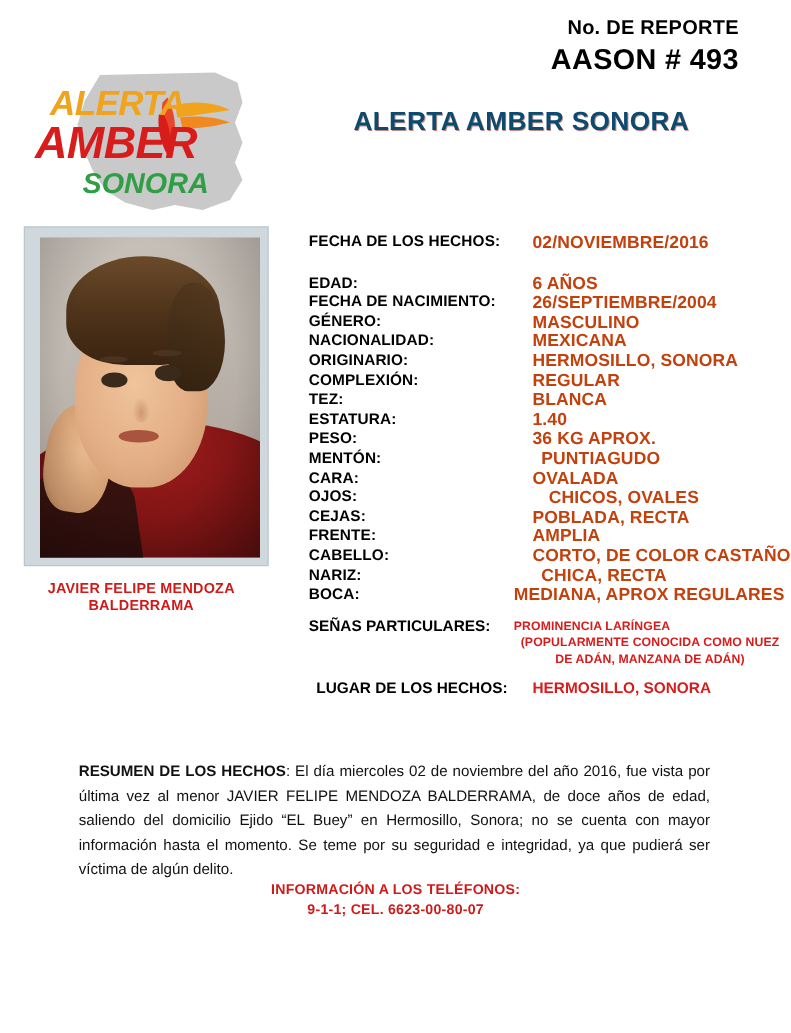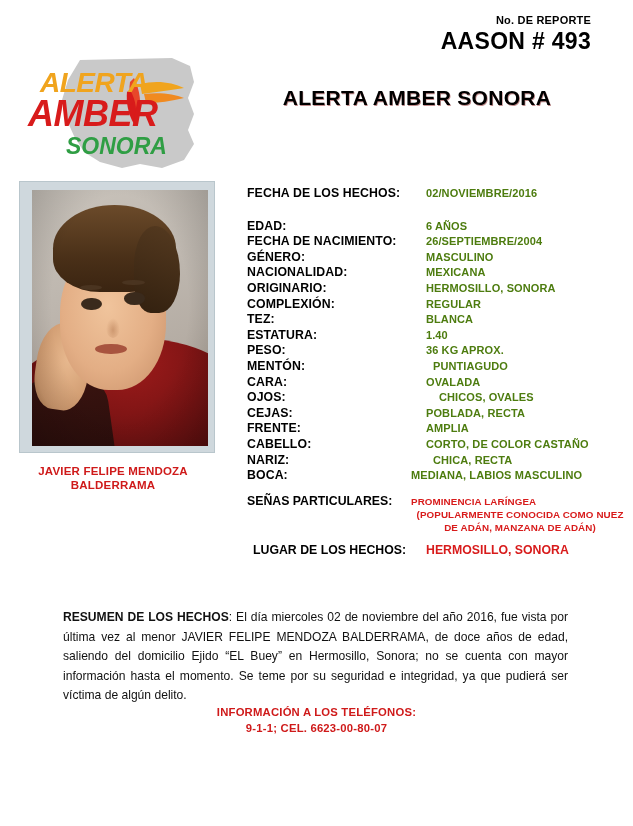--- a/index.html
+++ b/index.html
@@ -18,21 +18,21 @@
 
   
   #report-no {
     position: absolute;
     top: 14px;
     right: 42px;
     text-align: right;
     line-height: 1.1;
   }
   #report-no .small {
-    font-size: 11px;
+    font-size: 16px;
     font-weight: bold;
     letter-spacing: .2px;
   }
   #report-no .big {
     font-size: 23px;
     font-weight: bold;
     letter-spacing: .3px;
     margin-top: 3px;
   }
 
@@ -48,21 +48,21 @@
 
   
   #main-title {
     position: absolute;
     left: 222px;
     top: 86px;
     width: 390px;
     text-align: center;
     font-size: 21px;
     font-weight: bold;
-    color: #000000;
+    color: #0c4a6e;
     letter-spacing: .3px;
     text-shadow: 0.7px 0.7px 0 rgba(120,0,0,.45);
   }
 
   
   #photo-wrap {
     position: absolute;
     left: 14px;
     top: 178px;
     width: 204px;
@@ -151,23 +151,23 @@
   .row .lbl {
     position: absolute;
     left: 0;
     font-size: 12.3px;
     font-weight: bold;
     color: #000;
     letter-spacing: .1px;
   }
   .row .val {
     position: absolute;
-    font-size: 11px;
-    font-weight: bold;
-    color: #4d7c0f;
+    font-size: 14px;
+    font-weight: bold;
+    color: #c2410c;
     letter-spacing: .1px;
     left: 179px;
   }
   .gap { height: 17px; }
   .val.i1 { left: 186px; }
   .val.i2 { left: 192px; }
   .val.i3 { left: 164px; }
 
   
   #senas {
@@ -349,21 +349,21 @@
       <div class="row">
         <span class="lbl">CABELLO:</span>
         <span class="val">CORTO,  DE COLOR CASTAÑO</span>
       </div>
       <div class="row">
         <span class="lbl">NARIZ:</span>
         <span class="val i1">CHICA, RECTA</span>
       </div>
       <div class="row">
         <span class="lbl">BOCA:</span>
-        <span class="val i3">MEDIANA, LABIOS MASCULINO</span>
+        <span class="val i3">MEDIANA, APROX REGULARES</span>
       </div>
     </div>
 </div>
 
 <div id="senas">
   <span class="lbl">SEÑAS PARTICULARES:</span>
   <div class="vals">
     <div class="l1">PROMINENCIA LARÍNGEA</div>
     <div>(POPULARMENTE CONOCIDA COMO NUEZ</div>
     <div>DE ADÁN, MANZANA DE ADÁN)</div>

